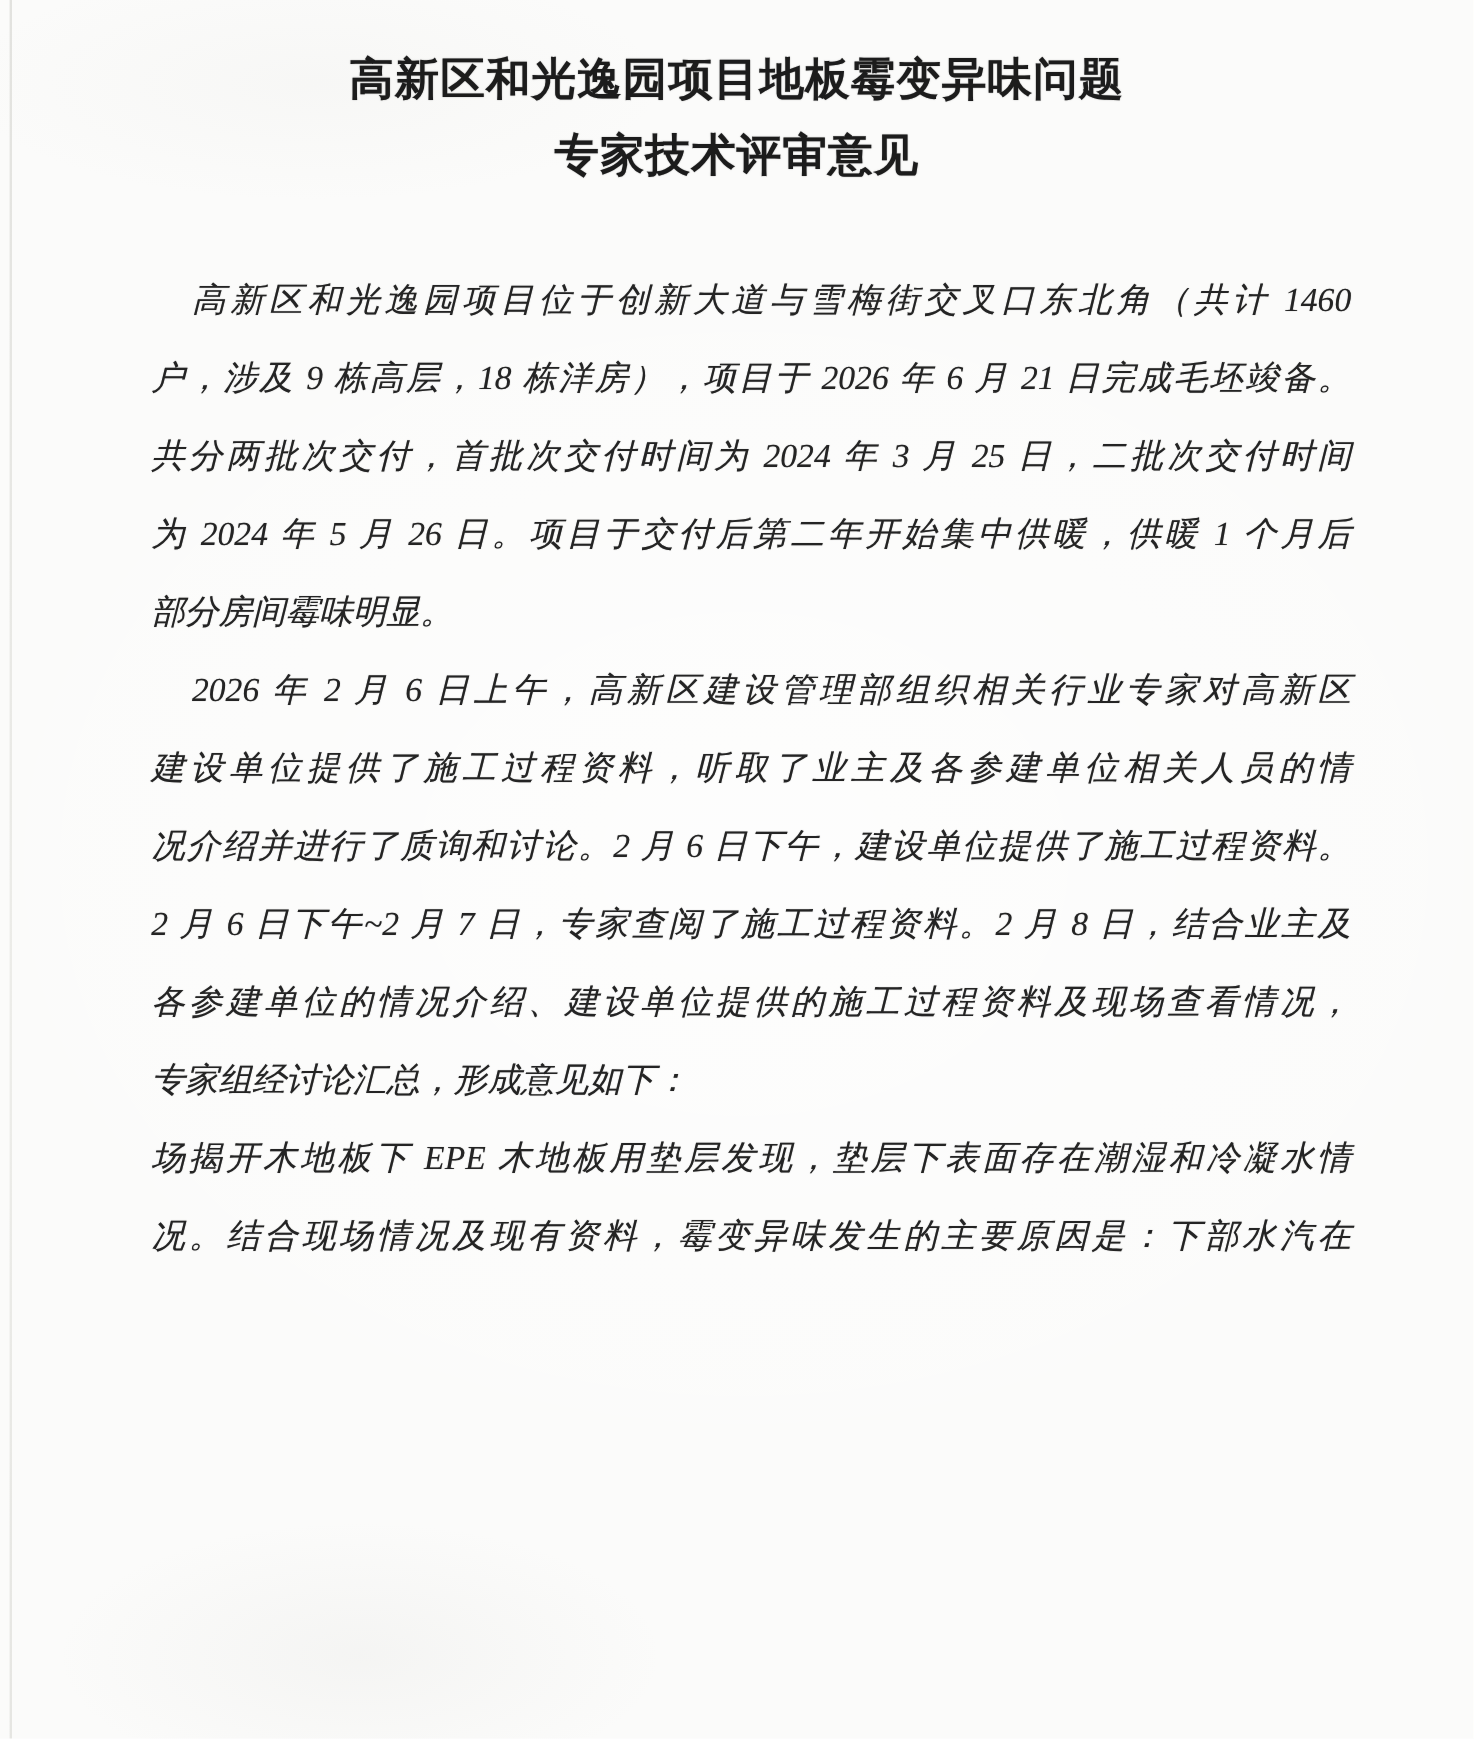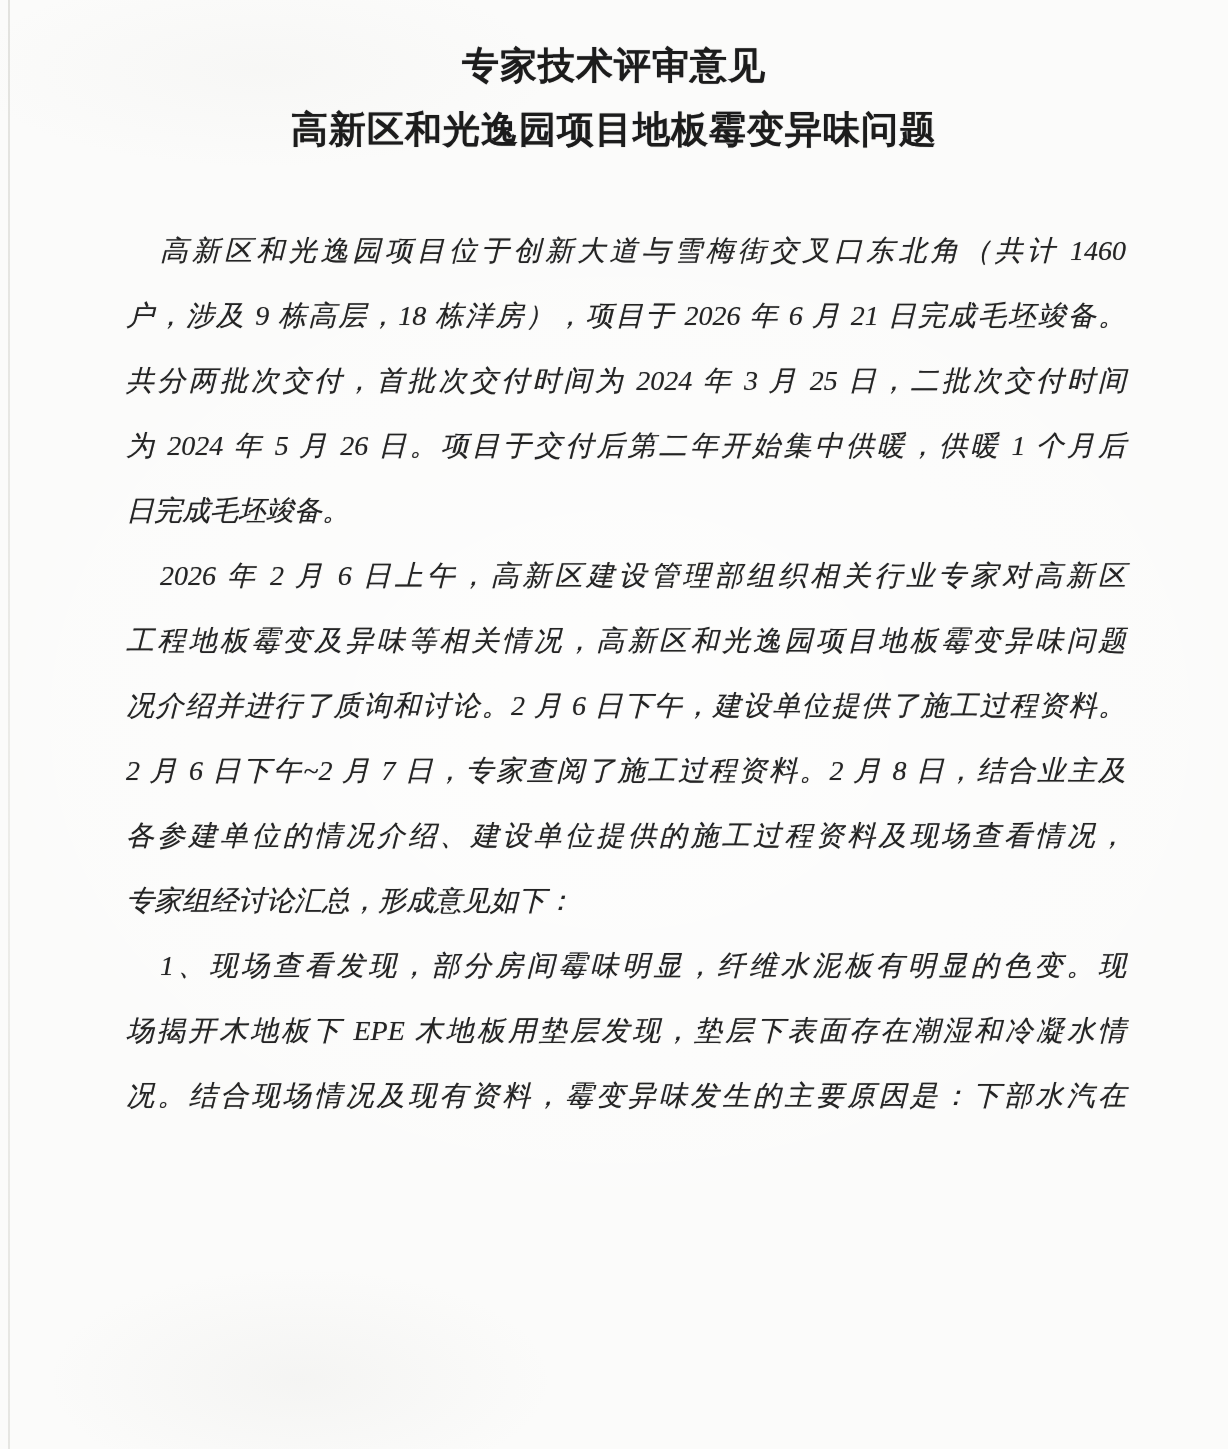--- a/index.html
+++ b/index.html
@@ -53,43 +53,42 @@
   .line.indent { text-indent: 34px; }
   .line.short { text-align-last: left; }
 </style>
 </head>
 <body>
 
 <div class="page">
   <div class="scan-edge-line"></div>
 
   <div class="titles">
+    <div>高新区和光逸园项目地板霉变异味问题</div>
     <div>专家技术评审意见</div>
-    <div>高新区和光逸园项目地板霉变异味问题</div>
   </div>
 
   <div class="body-text">
 
     <div>
       <div class="line indent">高新区和光逸园项目位于创新大道与雪梅街交叉口东北角（共计 1460</div>
       <div class="line">户，涉及 9 栋高层，18 栋洋房），项目于 2026 年 6 月 21 日完成毛坯竣备。</div>
       <div class="line">共分两批次交付，首批次交付时间为 2024 年 3 月 25 日，二批次交付时间</div>
       <div class="line">为 2024 年 5 月 26 日。项目于交付后第二年开始集中供暖，供暖 1 个月后</div>
-      <div class="line short">日完成毛坯竣备。</div>
+      <div class="line short">部分房间霉味明显。</div>
     </div>
 
     <div>
       <div class="line indent">2026 年 2 月 6 日上午，高新区建设管理部组织相关行业专家对高新区</div>
-      <div class="line">工程地板霉变及异味等相关情况，高新区和光逸园项目地板霉变异味问题</div>
+      <div class="line">建设单位提供了施工过程资料，听取了业主及各参建单位相关人员的情</div>
       <div class="line">况介绍并进行了质询和讨论。2 月 6 日下午，建设单位提供了施工过程资料。</div>
       <div class="line">2 月 6 日下午~2 月 7 日，专家查阅了施工过程资料。2 月 8 日，结合业主及</div>
       <div class="line">各参建单位的情况介绍、建设单位提供的施工过程资料及现场查看情况，</div>
       <div class="line short">专家组经讨论汇总，形成意见如下：</div>
     </div>
 
     <div>
-      <div class="line indent">1、现场查看发现，部分房间霉味明显，纤维水泥板有明显的色变。现</div>
       <div class="line">场揭开木地板下 EPE 木地板用垫层发现，垫层下表面存在潮湿和冷凝水情</div>
       <div class="line">况。结合现场情况及现有资料，霉变异味发生的主要原因是：下部水汽在</div>
     </div>
 
   </div>
 </div>
 
 </body></html>

